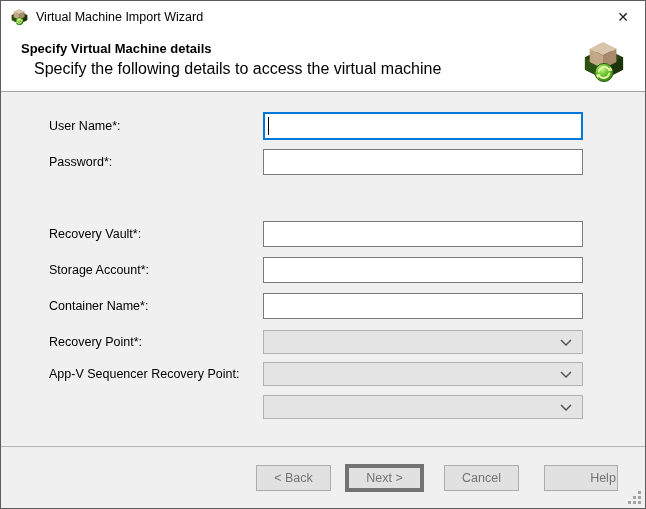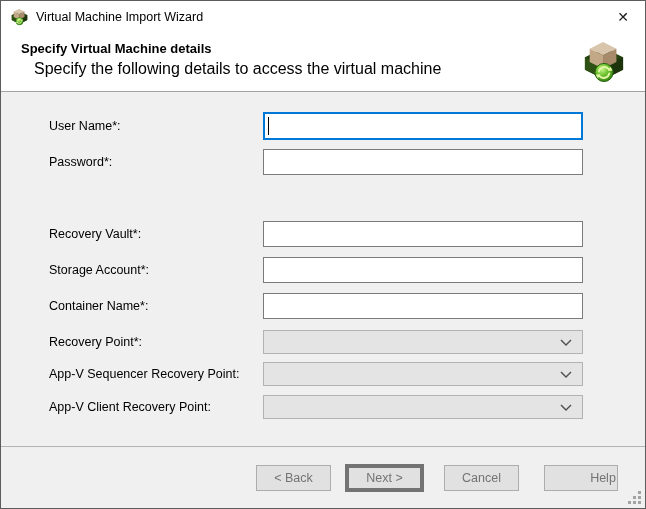--- a/index.html
+++ b/index.html
@@ -236,21 +236,20 @@
     <label class="lbl">App-V Sequencer Recovery Point:</label>
     <div class="combo">
       <span class="combo-value"></span>
       <svg class="chev" width="12" height="7" viewBox="0 0 12 7">
           <polyline points="1,1 6,6 11,1" fill="none" stroke="#4d4d4d" stroke-width="1.4"></polyline>
         </svg>
     </div>
   </div>
 
   <div class="row r9">
-    <label class="lbl">App-V Client Recovery Point:</label>
     <div class="combo">
       <span class="combo-value"></span>
       <svg class="chev" width="12" height="7" viewBox="0 0 12 7">
           <polyline points="1,1 6,6 11,1" fill="none" stroke="#4d4d4d" stroke-width="1.4"></polyline>
         </svg>
     </div>
   </div>
 
   <div class="footer"></div>
   <div class="btn btn-back">&lt; Back</div>

